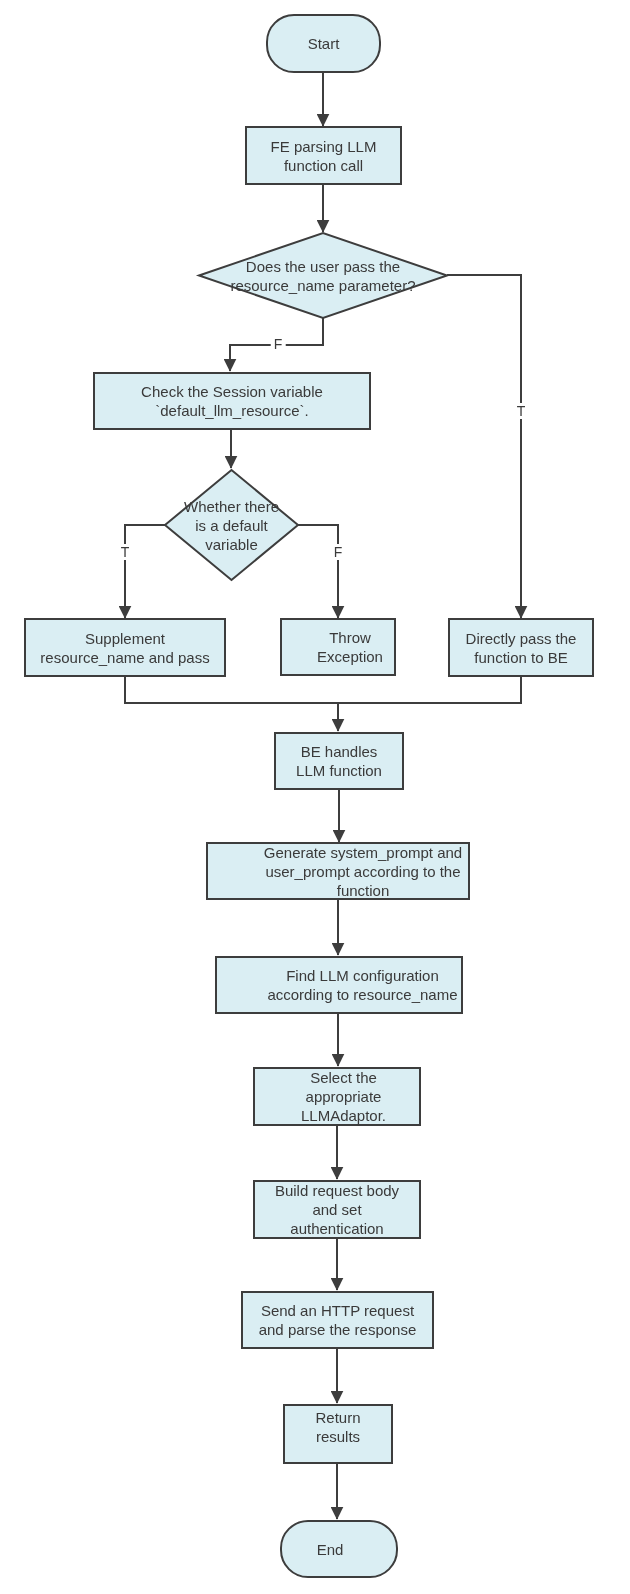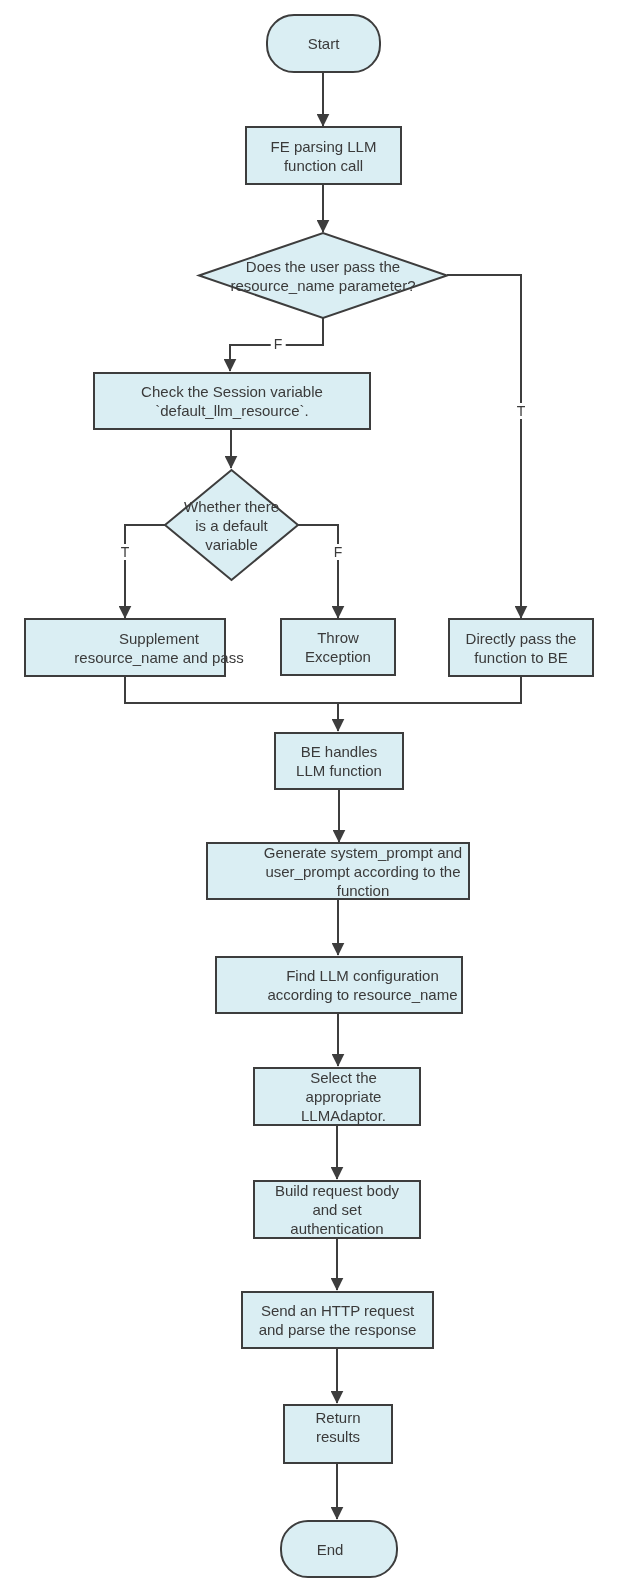--- a/index.html
+++ b/index.html
@@ -112,23 +112,23 @@
   <div class="node-label" style="left:267px; top:15px; width:113px; height:57px;">Start</div>
   <div class="node-label" style="left:246px; top:127px; width:155px; height:57px;">FE parsing LLM
 function call</div>
   <div class="node-label" style="left:203px; top:242px; width:240px; height:67px;">Does the user pass the
 resource_name parameter?</div>
   <div class="node-label" style="left:94px; top:373px; width:276px; height:56px;">Check the Session variable
 `default_llm_resource`.</div>
   <div class="node-label" style="left:171px; top:481px; width:121px; height:88px;">Whether there
 is a default
 variable</div>
-  <div class="node-label" style="left:25px; top:619px; width:200px; height:57px;padding-left:34px;">Supplement
+  <div class="node-label" style="left:25px; top:619px; width:200px; height:57px;">Supplement
 resource_name and pass</div>
-  <div class="node-label" style="left:281px; top:619px; width:114px; height:56px;">Throw
+  <div class="node-label" style="left:281px; top:619px; width:114px; height:56px;padding-left:12px;">Throw
 Exception</div>
   <div class="node-label" style="left:449px; top:619px; width:144px; height:57px;">Directly pass the
 function to BE</div>
   <div class="node-label" style="left:275px; top:733px; width:128px; height:56px;">BE handles
 LLM function</div>
   <div class="node-label" style="left:207px; top:843px; width:312px; height:56px;">Generate system_prompt and
 user_prompt according to the
 function</div>
   <div class="node-label" style="left:216px; top:957px; width:293px; height:56px;">Find LLM configuration
 according to resource_name</div>

